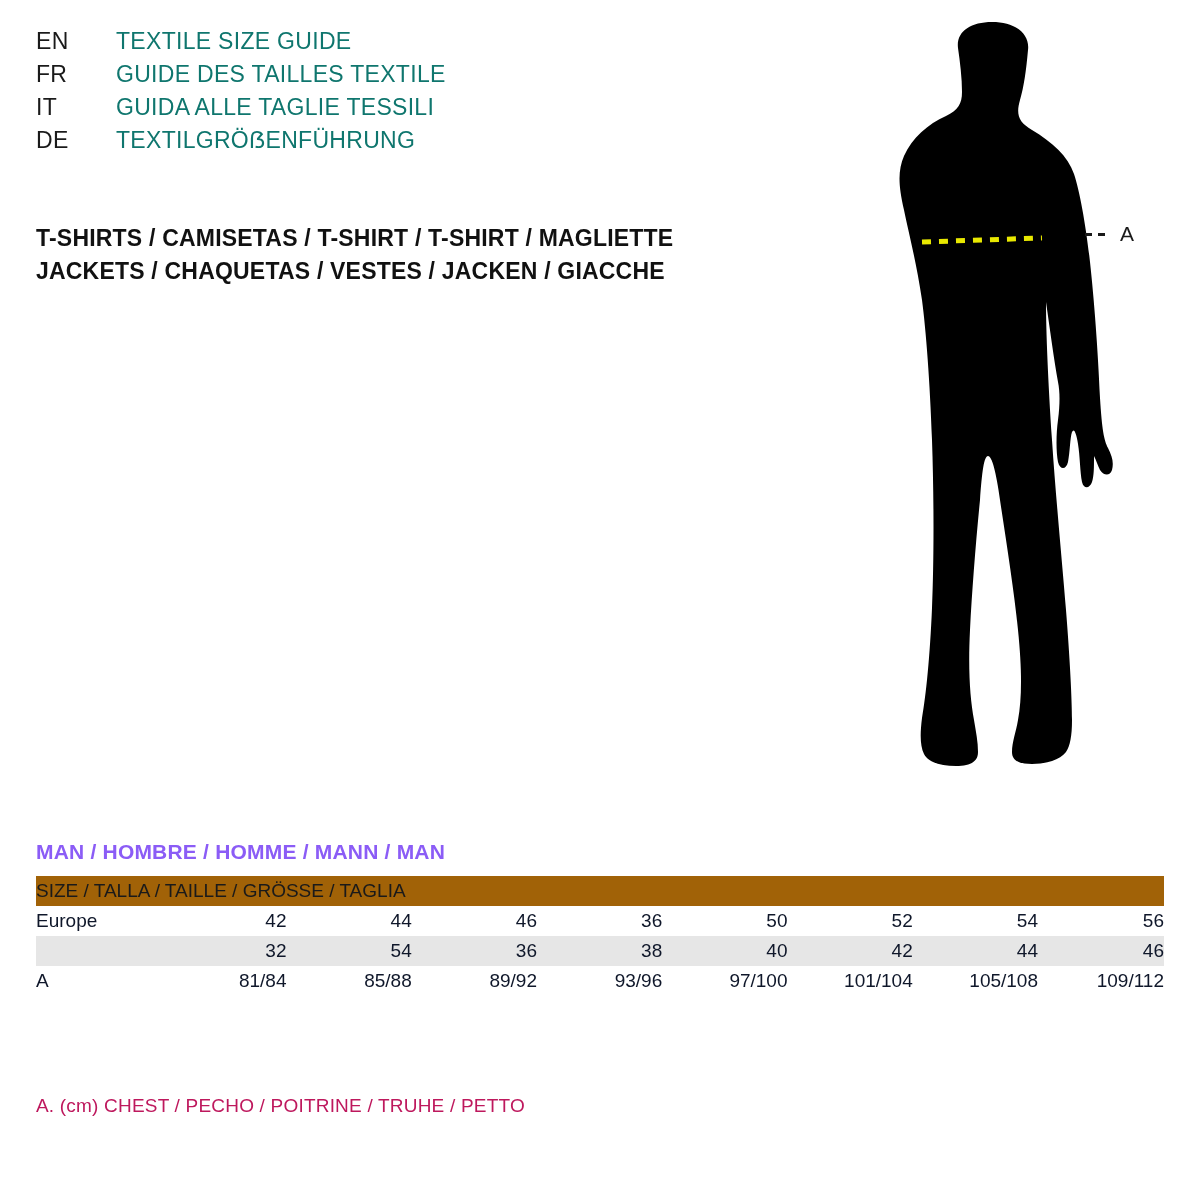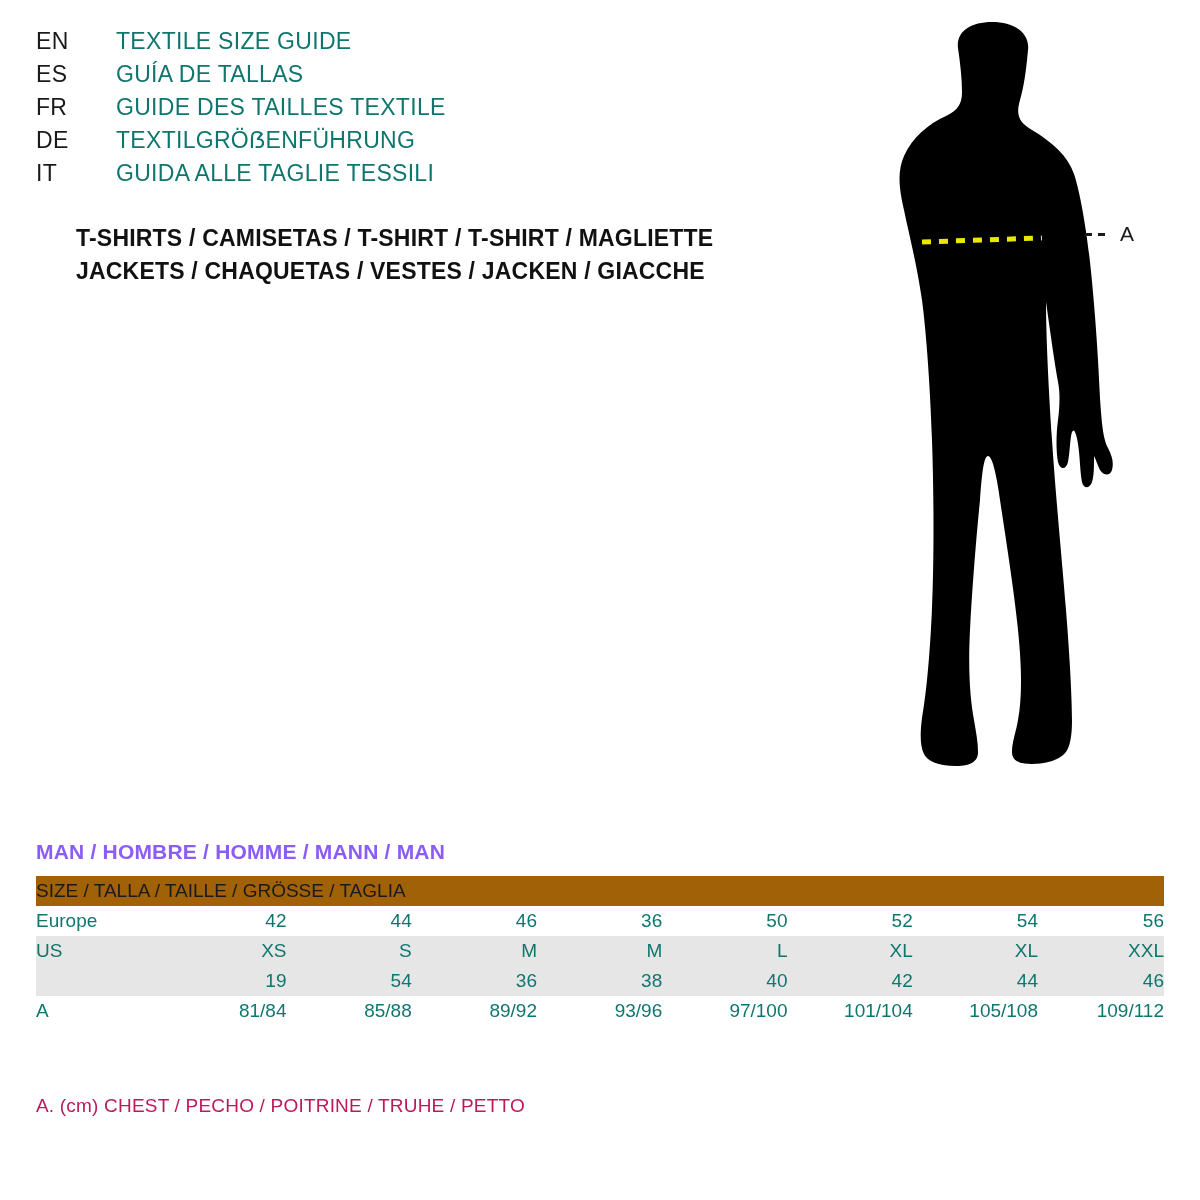--- a/index.html
+++ b/index.html
@@ -51,21 +51,20 @@
     left: 36px;
     top: 222px;
     width: 760px;
   }
   .category-line {
     font-size: 23px;
     font-weight: bold;
     letter-spacing: 0.2px;
     line-height: 33px;
     color: #111111;
-    margin-left: 40px;
   }
 
   
   .figure {
     position: absolute;
     left: 830px;
     top: 10px;
     width: 340px;
     height: 790px;
   }
@@ -103,21 +102,21 @@
     letter-spacing: 0.2px;
   }
   table.size-table {
     border-collapse: collapse;
     width: 1128px;
     table-layout: fixed;
   }
   table.size-table td {
     height: 30px;
     font-size: 19px;
-    color: #0f766e;
+    color: #0f172a;
     padding: 0;
     vertical-align: middle;
   }
   td.label-cell {
     text-align: left;
     padding-left: 8px;
     width: 168px;
   }
   td.value-cell {
     text-align: right;
@@ -146,34 +145,30 @@
 <body>
 
 <div class="page">
 
   <div class="lang-block">
     <div class="lang-row">
       <span class="lang-code">EN</span>
       <span class="lang-text">TEXTILE SIZE GUIDE</span>
     </div>
     <div class="lang-row">
-      <span class="lang-code">ES</span>
-      <span class="lang-text">GUÍA DE TALLAS</span>
-    </div>
-    <div class="lang-row">
       <span class="lang-code">FR</span>
       <span class="lang-text">GUIDE DES TAILLES TEXTILE</span>
     </div>
     <div class="lang-row">
+      <span class="lang-code">IT</span>
+      <span class="lang-text">GUIDA ALLE TAGLIE TESSILI</span>
+    </div>
+    <div class="lang-row">
       <span class="lang-code">DE</span>
       <span class="lang-text">TEXTILGRÖẞENFÜHRUNG</span>
-    </div>
-    <div class="lang-row">
-      <span class="lang-code">IT</span>
-      <span class="lang-text">GUIDA ALLE TAGLIE TESSILI</span>
     </div>
   </div>
 
   <div class="category-block">
     <div class="category-line">T-SHIRTS / CAMISETAS / T-SHIRT / T-SHIRT / MAGLIETTE</div>
     <div class="category-line">JACKETS / CHAQUETAS / VESTES / JACKEN / GIACCHE</div>
   </div>
 
   <div class="figure">
     <svg width="340" height="790" viewBox="0 0 340 790" xmlns="http://www.w3.org/2000/svg">
@@ -246,33 +241,22 @@
         <td class="value-cell">42</td>
         <td class="value-cell">44</td>
         <td class="value-cell">46</td>
         <td class="value-cell">36</td>
         <td class="value-cell">50</td>
         <td class="value-cell">52</td>
         <td class="value-cell">54</td>
         <td class="value-cell">56</td>
       </tr>
       <tr class="shade">
-        <td class="label-cell">US</td>
-        <td class="value-cell">XS</td>
-        <td class="value-cell">S</td>
-        <td class="value-cell">M</td>
-        <td class="value-cell">M</td>
-        <td class="value-cell">L</td>
-        <td class="value-cell">XL</td>
-        <td class="value-cell">XL</td>
-        <td class="value-cell">XXL</td>
-      </tr>
-      <tr class="shade">
         <td class="label-cell"></td>
-        <td class="value-cell">19</td>
+        <td class="value-cell">32</td>
         <td class="value-cell">54</td>
         <td class="value-cell">36</td>
         <td class="value-cell">38</td>
         <td class="value-cell">40</td>
         <td class="value-cell">42</td>
         <td class="value-cell">44</td>
         <td class="value-cell">46</td>
       </tr>
       <tr class="plain">
         <td class="label-cell">A</td>

